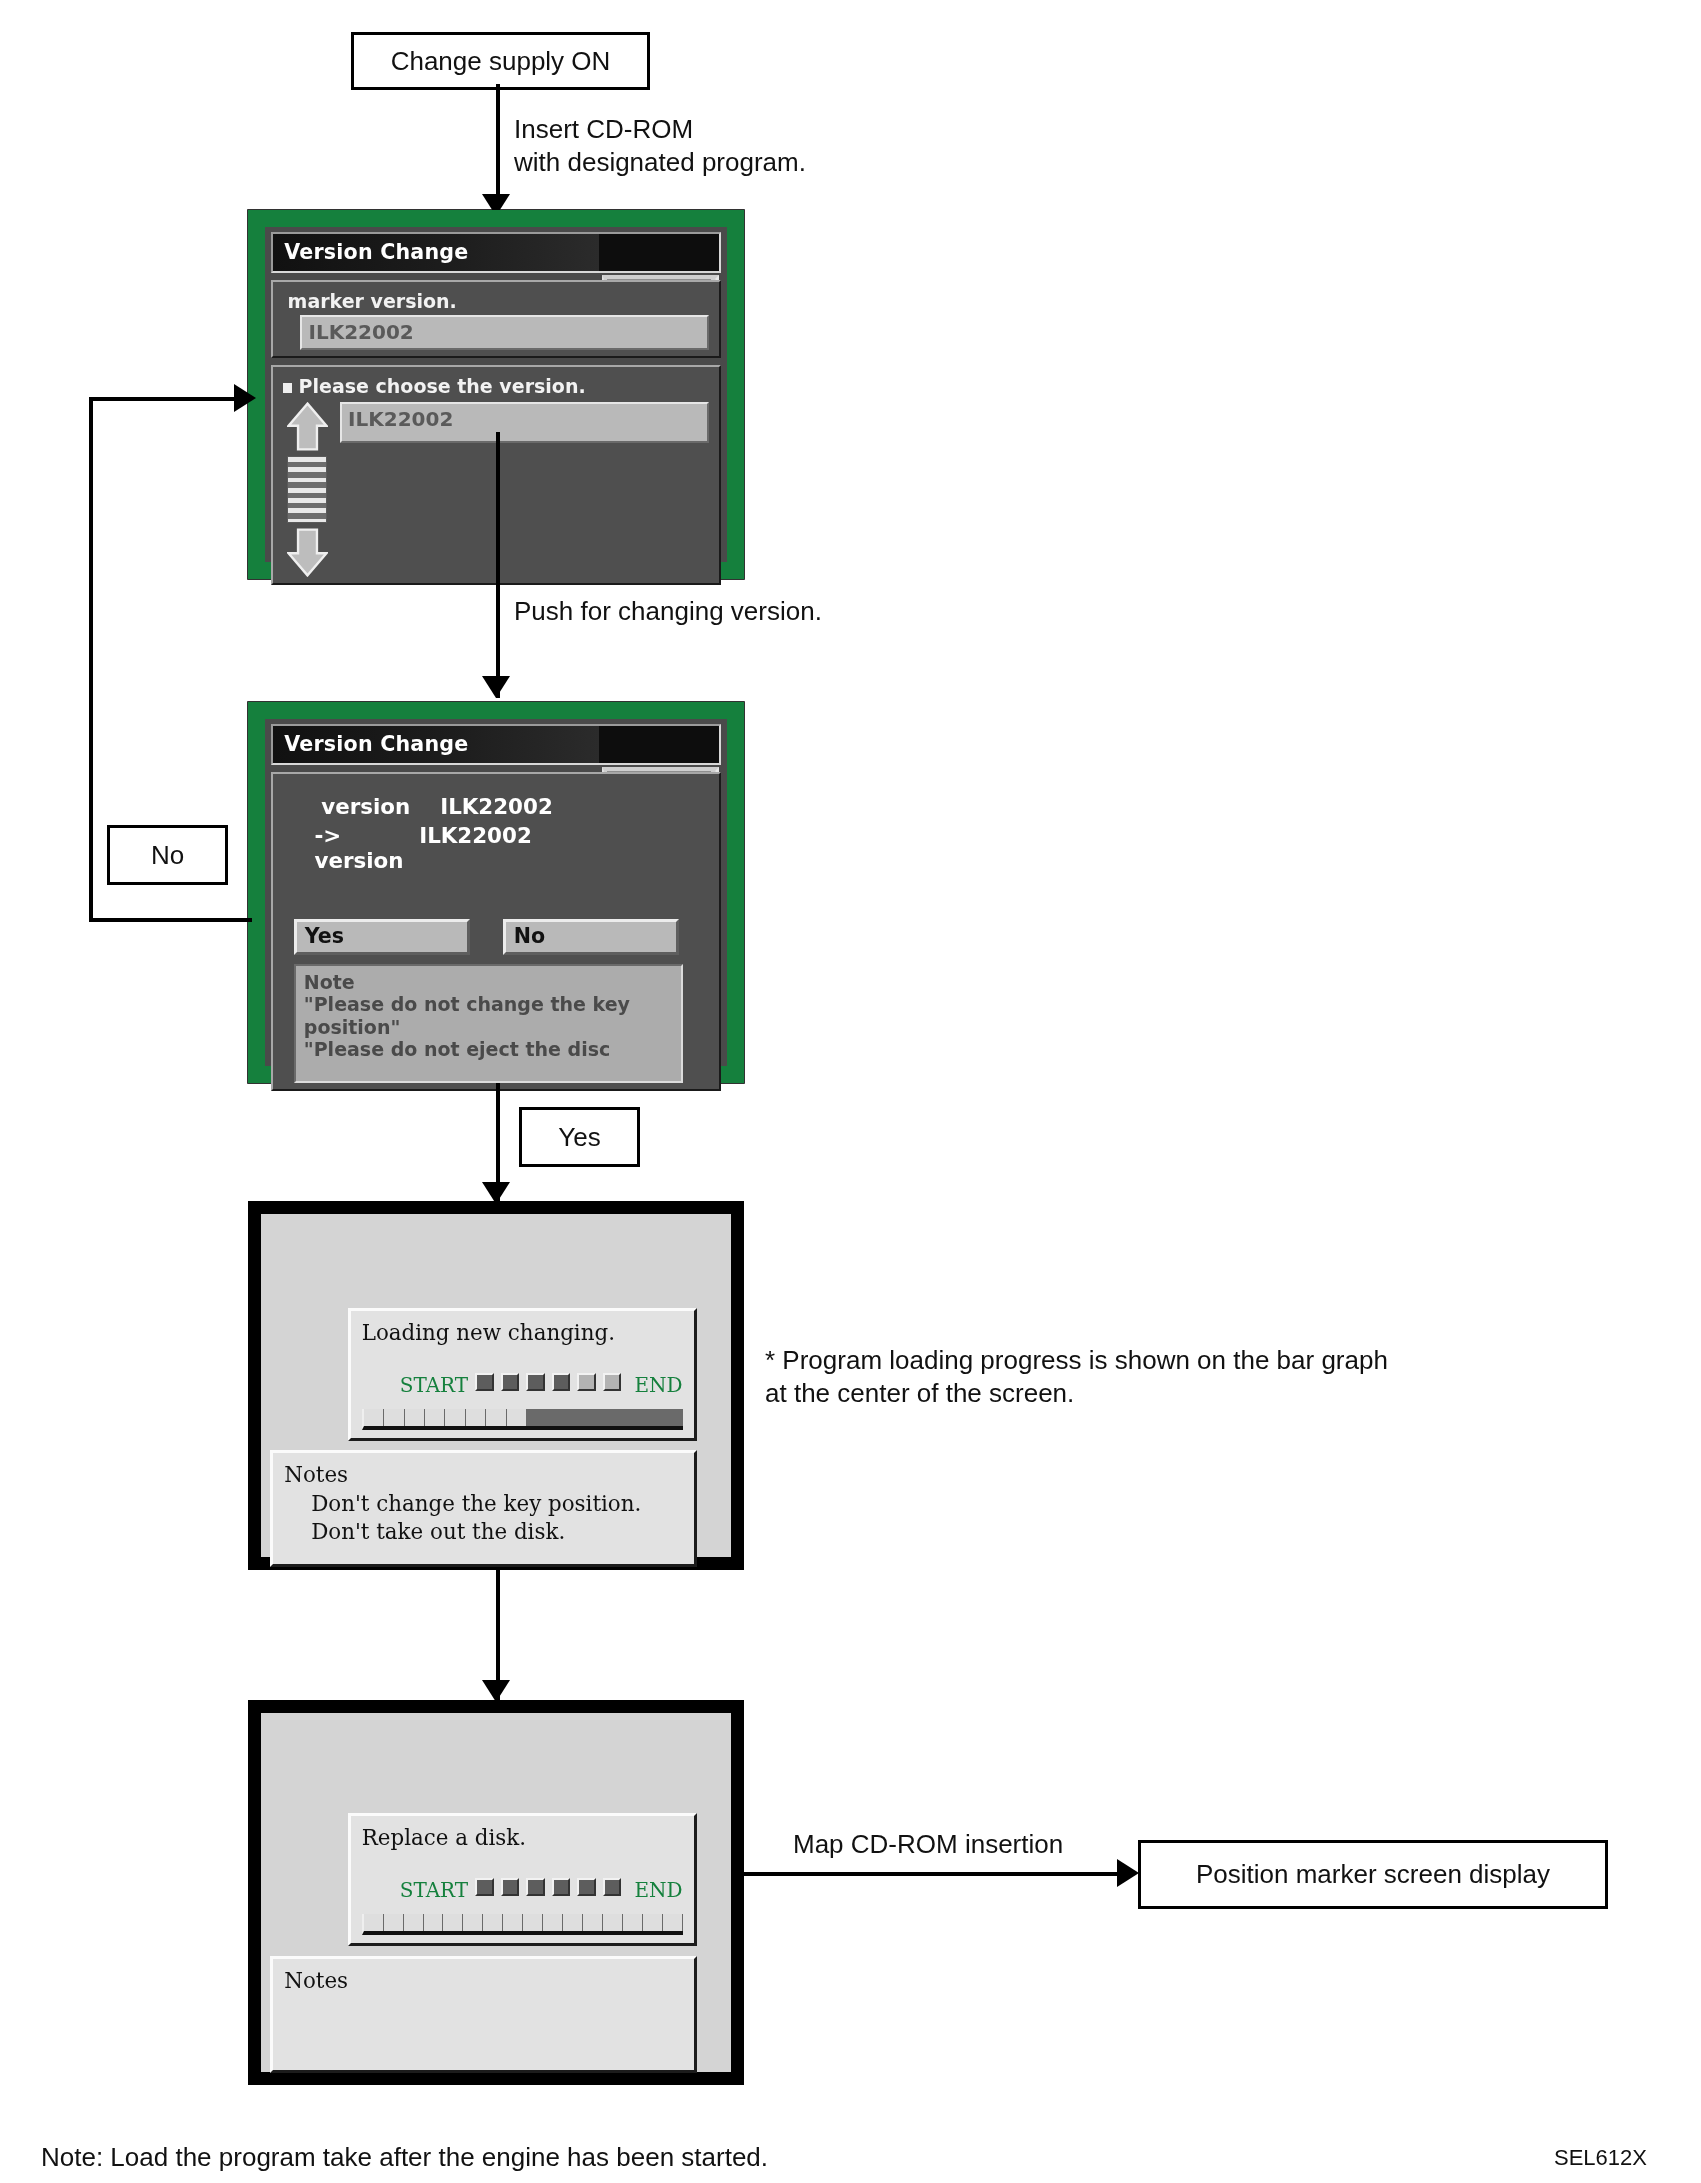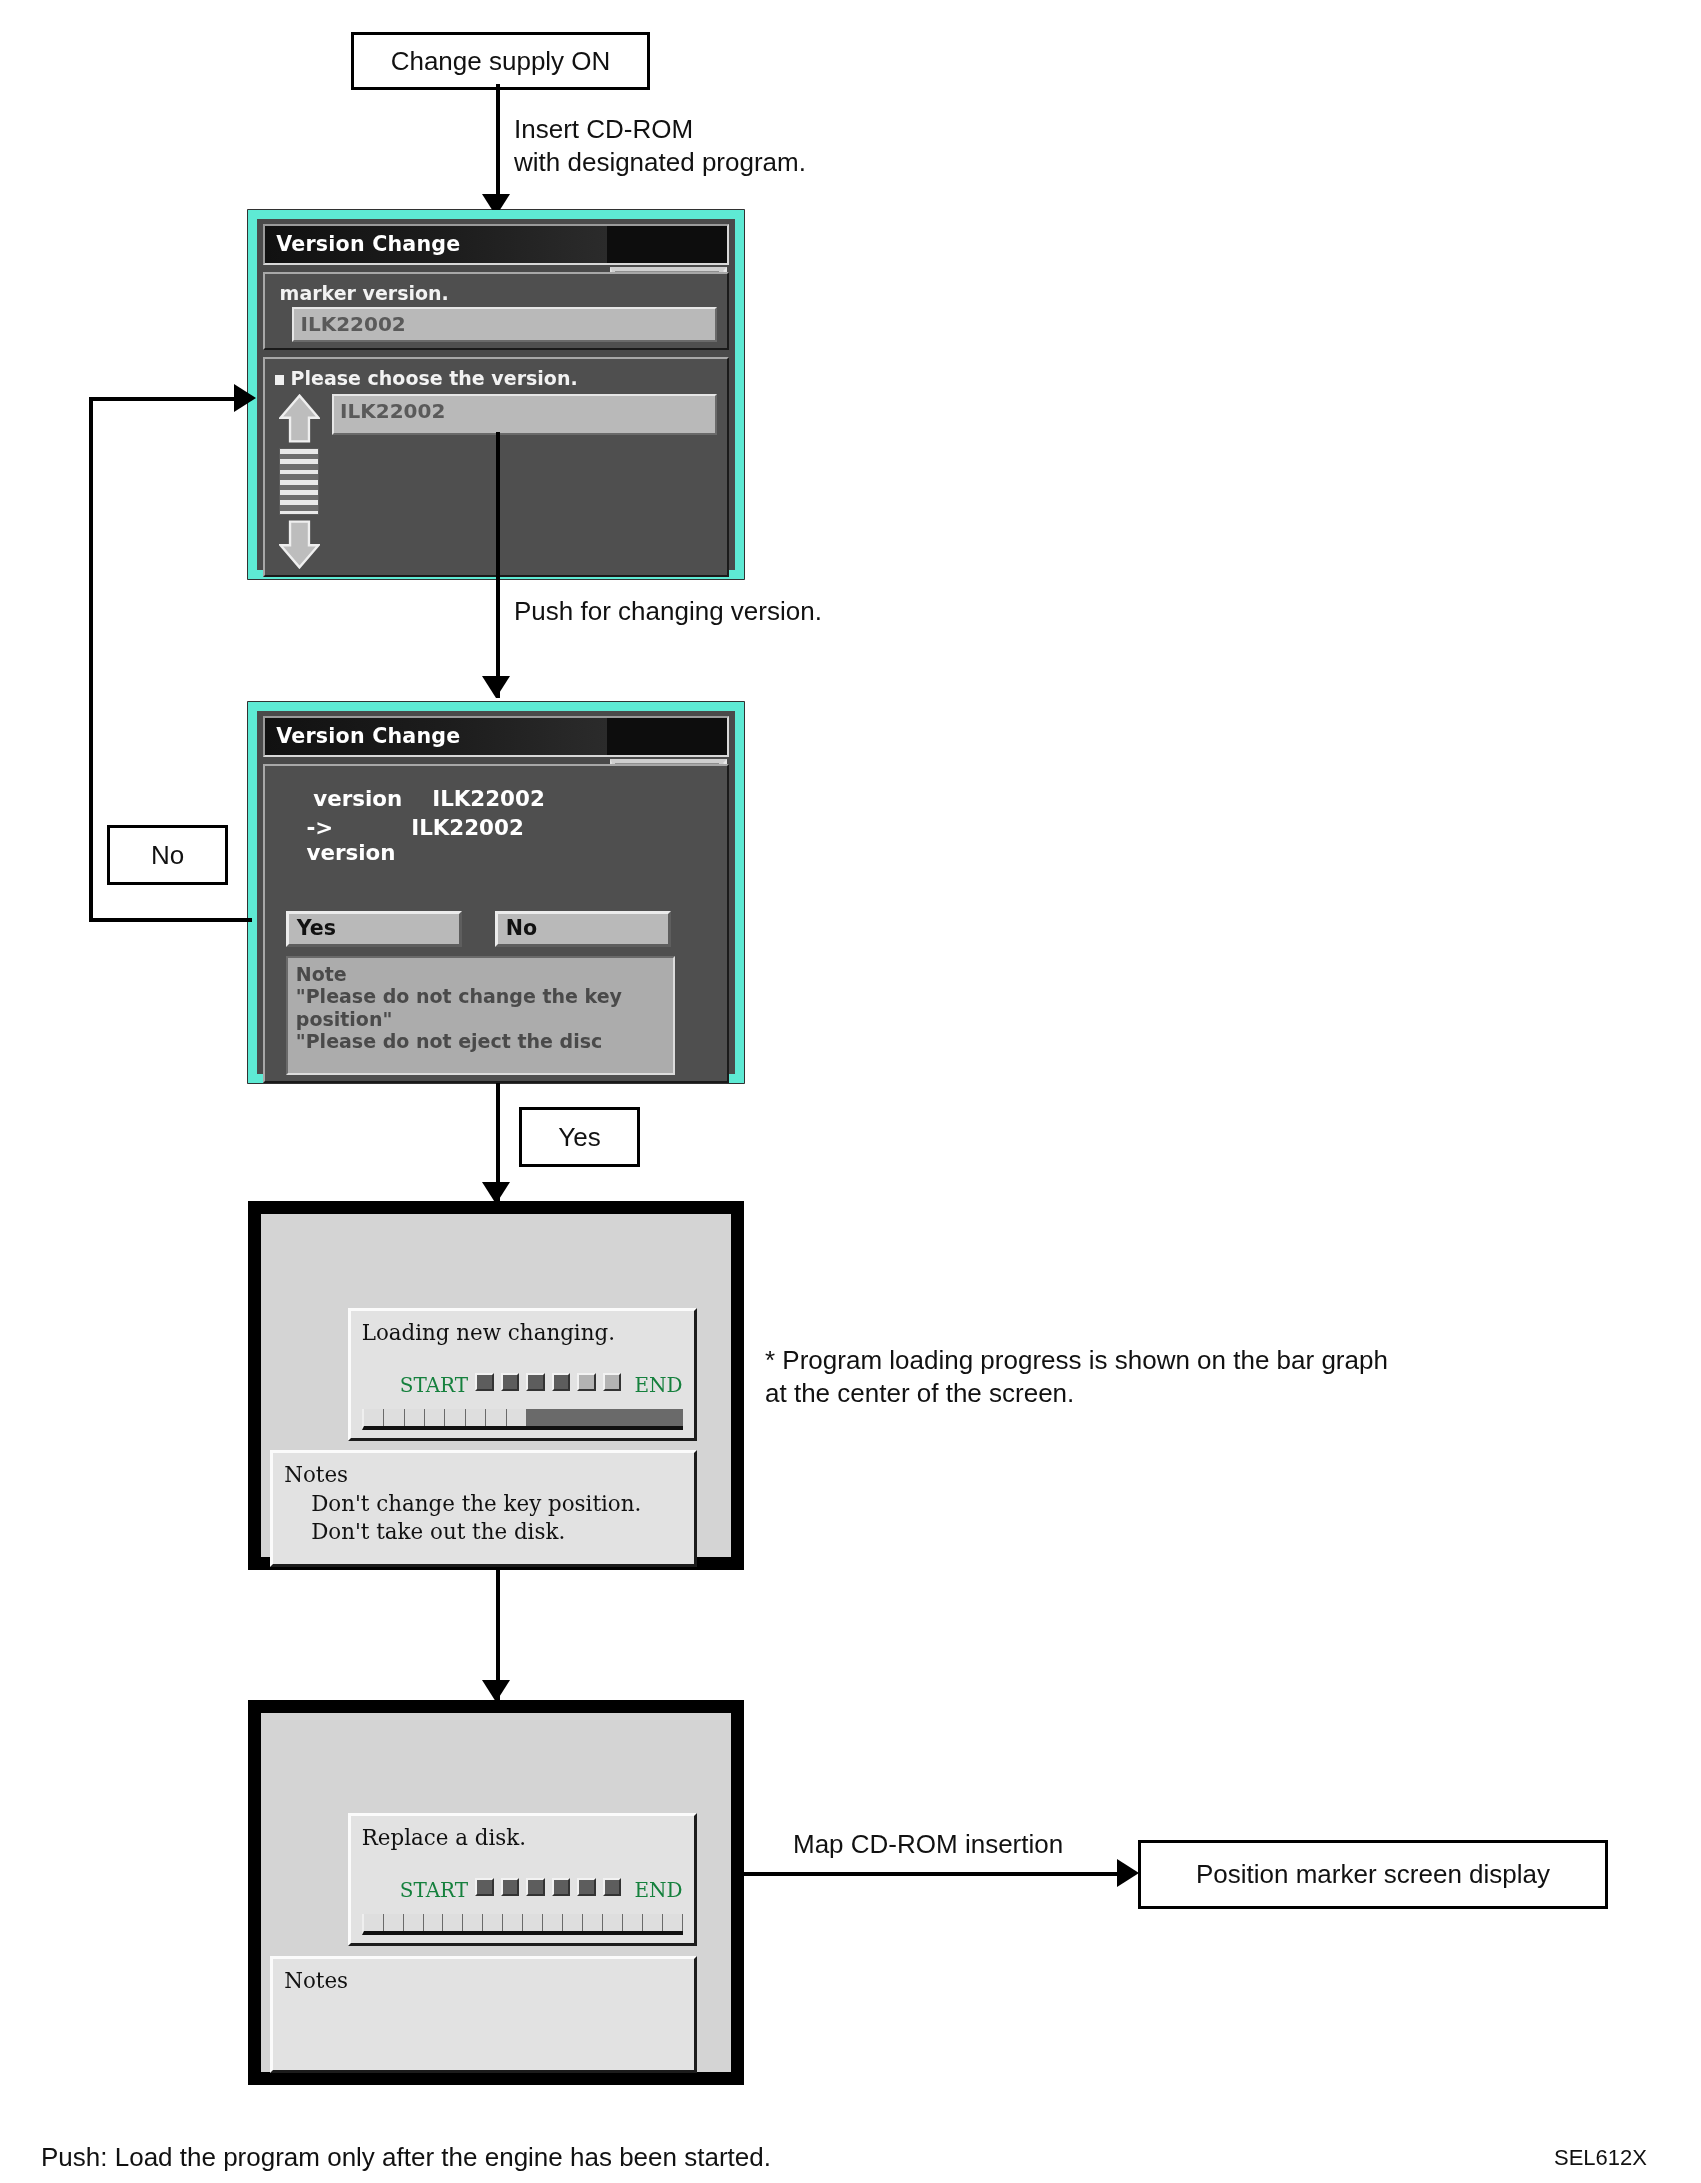--- a/index.html
+++ b/index.html
@@ -29,21 +29,21 @@
     width:0;height:0;border-left:14.3px solid transparent;border-right:14.3px solid transparent;
     border-top:22px solid #000;
   }
   .arrowright{
     width:0;height:0;border-top:14.3px solid transparent;border-bottom:14.3px solid transparent;
     border-left:22px solid #000;
   }
 
   
   .scr-dark{
-    background:#5eead4;padding:9px;box-sizing:border-box;
+    background:#15803d;padding:17px;box-sizing:border-box;
     box-shadow:0 0 0 0.8px #000;
   }
   .scr-dark-inner{
     width:100%;height:100%;background:#4a4a4a;box-sizing:border-box;
     padding:4.8px 6.3px 8px 6.3px;display:flex;flex-direction:column;
   }
   .titlebar{
     height:41px;display:flex;align-items:stretch;background:#0d0d0d;
     border-top:2.4px solid #9a9a9a;border-left:2.4px solid #9a9a9a;
     border-bottom:2.4px solid #d8d8d8;border-right:2.4px solid #d8d8d8;
@@ -318,15 +318,15 @@
 </div>
 
 <div class="abs hline" style="left:744px;top:1872px;width:390px;"></div>
 <div class="abs arrowright" style="left:1117px;top:1859px;"></div>
 <div class="abs annot" style="left:793px;top:1828px;">Map CD-ROM insertion</div>
 
 <div class="abs flowbox" style="left:1138px;top:1840px;width:464px;height:63px;">
   <span>Position marker screen display</span>
 </div>
 
-<div class="abs annot" style="left:41px;top:2141px;">Push: Load the program only after the engine has been started.</div>
+<div class="abs annot" style="left:41px;top:2141px;">Note: Load the program take after the engine has been started.</div>
 <div class="abs annot" style="left:1554px;top:2144px;font-size:22px;">SEL612X</div>
 
 
 </body></html>

